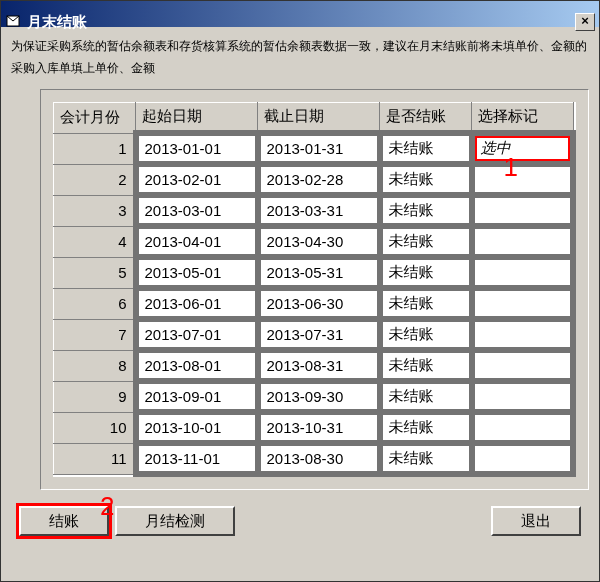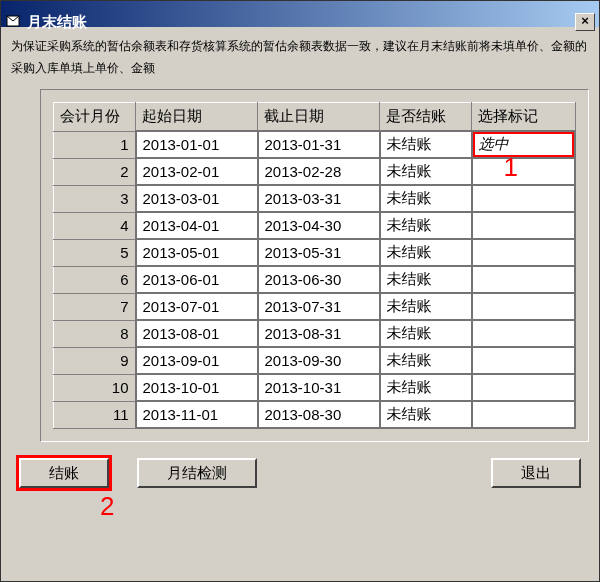--- a/index.html
+++ b/index.html
@@ -87,21 +87,21 @@
       background: #d4d0c8;
       border: 1px solid #808080;
       border-top-color: #fff;
       border-left-color: #fff;
       padding: 4px 6px;
       text-align: left;
       font-weight: normal;
       height: 26px;
     }
     td {
-      border: 2px solid #737373;
+      border: 6px solid #737373;
       padding: 3px 6px;
       height: 26px;
     }
     td.rownum {
       background: #d4d0c8;
       border: 1px solid #808080;
       border-top-color: #fff;
       border-left-color: #fff;
       text-align: right;
       width: 82px;
@@ -119,21 +119,21 @@
       color: red;
       font-size: 26px;
       font-weight: normal;
       font-family: Arial, sans-serif;
       pointer-events: none;
     }
     .anno1 { right: 70px; top: 62px; }
     .anno2 { left: 100px; bottom: 60px; }
     .btn-row {
       display: flex;
-      gap: 28px;
+      gap: 6px;
       padding: 4px 8px 10px 8px;
     }
     .btn {
       height: 30px;
       padding: 0 28px;
       background: #d4d0c8;
       border-top: 2px solid #fff;
       border-left: 2px solid #fff;
       border-right: 2px solid #404040;
       border-bottom: 2px solid #404040;

